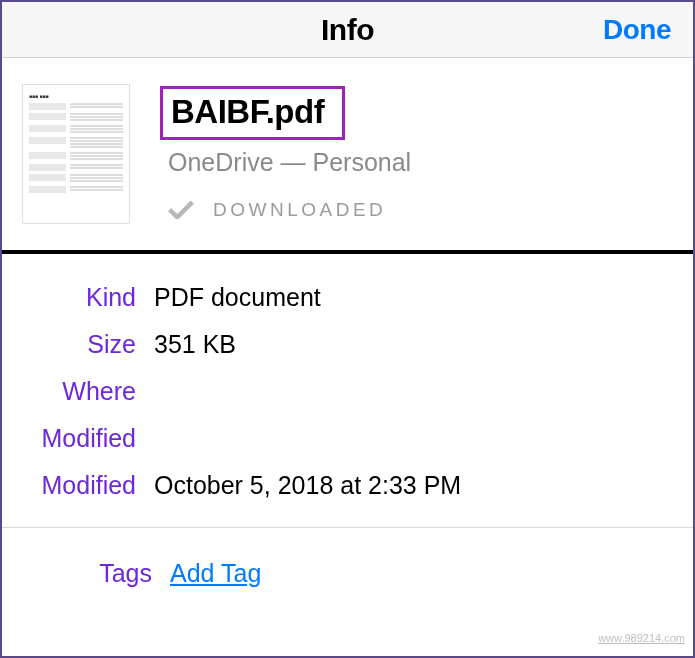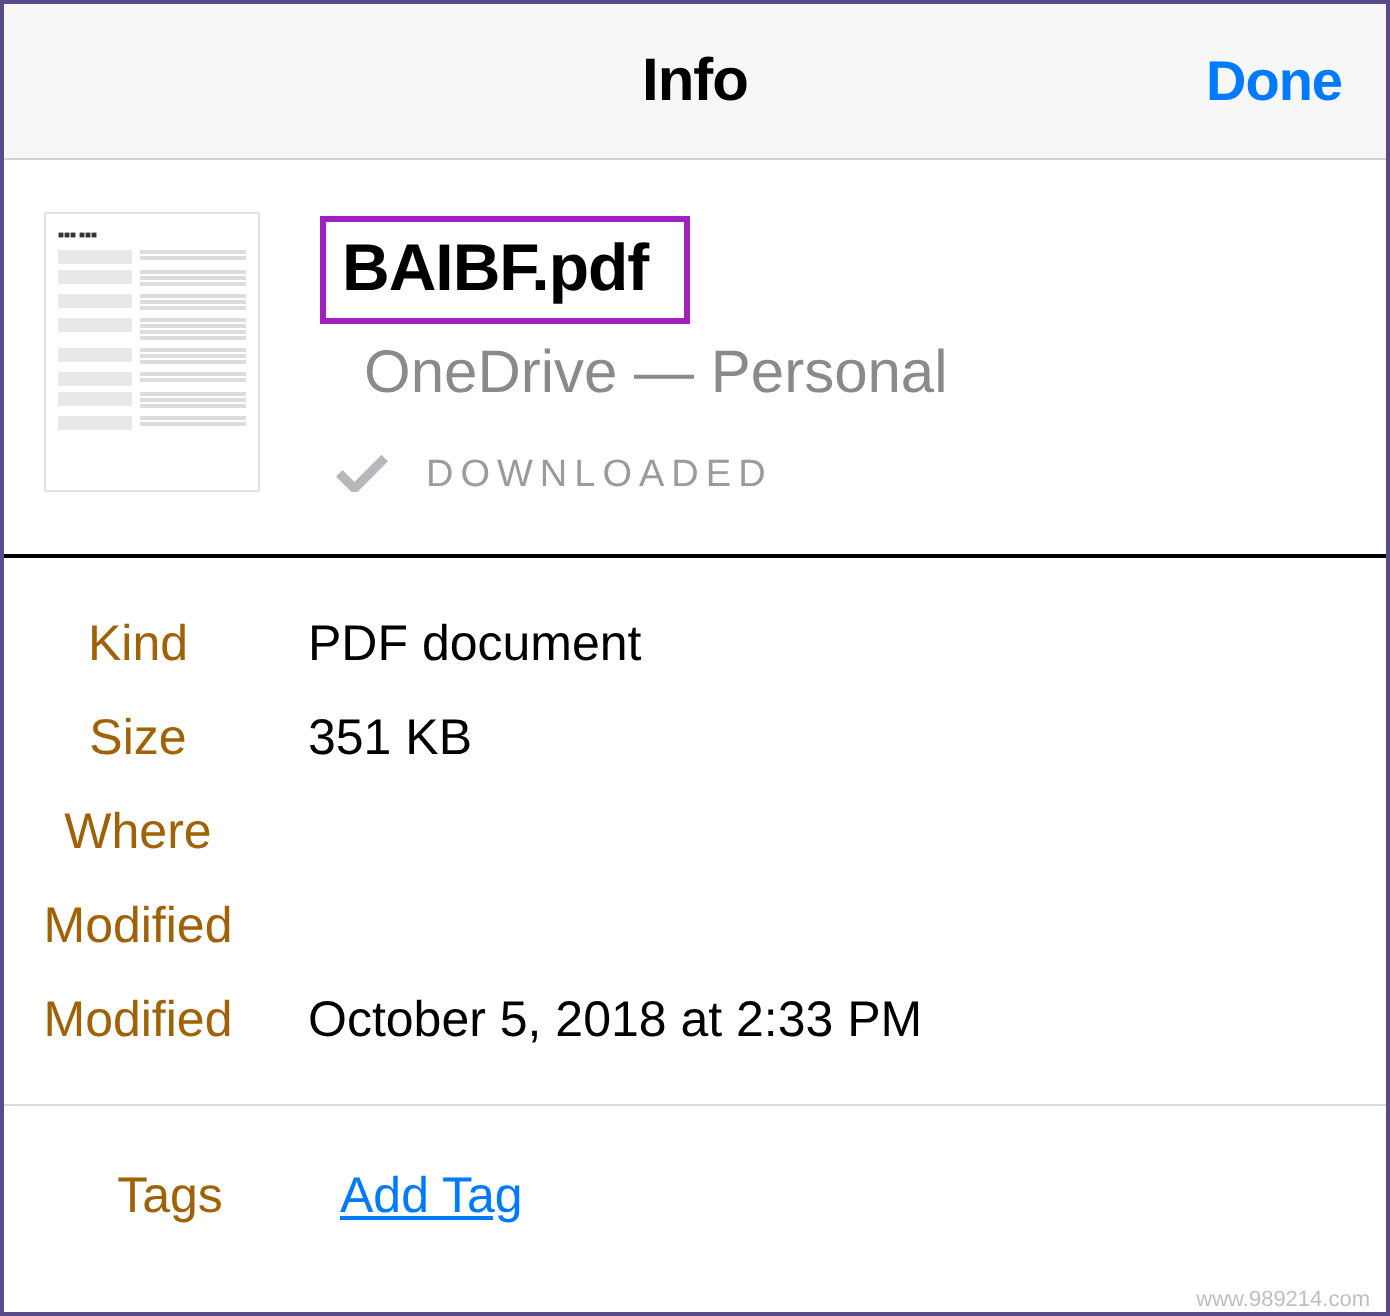--- a/index.html
+++ b/index.html
@@ -9,21 +9,21 @@
     }
     body {
       font-family: -apple-system, "Helvetica Neue", Helvetica, Arial, sans-serif;
       background: #fff;
       width: 695px;
       height: 658px;
       position: relative;
       border: 2px solid #5a4a8a;
     }
     .header {
-      height: 78px;
+      height: 56px;
       background: #f7f7f8;
       border-bottom: 1px solid #d1d1d4;
       display: flex;
       align-items: center;
       justify-content: center;
       position: relative;
     }
     .header-title {
       font-size: 30px;
       font-weight: 700;
@@ -38,21 +38,21 @@
       font-size: 28px;
       font-weight: 600;
       color: #007aff;
       background: none;
       border: none;
       cursor: pointer;
       letter-spacing: -0.5px;
     }
     .file-summary {
       padding: 26px 20px 26px 20px;
-      border-bottom: 2px solid #000000;
+      border-bottom: 4px solid #000000;
       display: flex;
       align-items: flex-start;
     }
     .thumb {
       width: 108px;
       height: 140px;
       background: #fff;
       border: 1px solid #e0e0e0;
       flex-shrink: 0;
       padding: 8px 6px;
@@ -90,22 +90,22 @@
       display: inline-block;
       border: 3px solid #a020c0;
       padding: 4px 18px 6px 8px;
       font-size: 33px;
       font-weight: 700;
       color: #000;
       letter-spacing: -0.5px;
     }
     .file-location {
       margin-top: 8px;
-      margin-left: 22px;
-      font-size: 30px;
+      margin-left: 8px;
+      font-size: 25px;
       color: #8a8a8e;
     }
     .download-status {
       margin-top: 20px;
       margin-left: 8px;
       display: flex;
       align-items: center;
       gap: 19px;
     }
     .check-icon svg {
@@ -122,23 +122,23 @@
     .detail-section {
       padding: 20px 0 18px 0;
       border-bottom: 1px solid #d9d9dc;
     }
     .detail-row {
       display: flex;
       padding: 9px 0;
     }
     .detail-label {
       width: 152px;
-      text-align: center;
-      font-size: 25px;
-      color: #a16207;
+      text-align: right;
+      font-size: 25px;
+      color: #6d28d9;
       padding-right: 18px;
     }
     .detail-value {
       font-size: 25px;
       color: #000;
     }
     .tag-section {
       padding: 22px 16px;
     }
     .add-tag {
@@ -146,23 +146,24 @@
       font-size: 25px;
       cursor: pointer;
       background: none;
       border: none;
       padding: 0;
       text-decoration: underline;
     }
     .watermark {
       position: absolute;
       right: 8px;
-      bottom: 0;
+      bottom: 12px;
       font-size: 11px;
       color: #bfbfbf;
+      text-decoration: underline;
     }
   </style>
 </head>
 <body>
 
 <div class="header">
   <div class="header-title">Info</div>
   <button class="done-btn">Done</button>
 </div>
 

